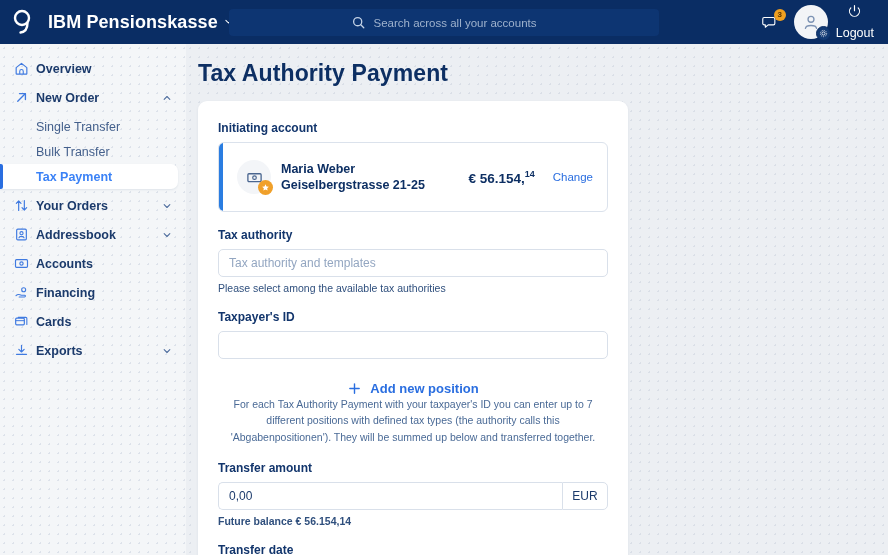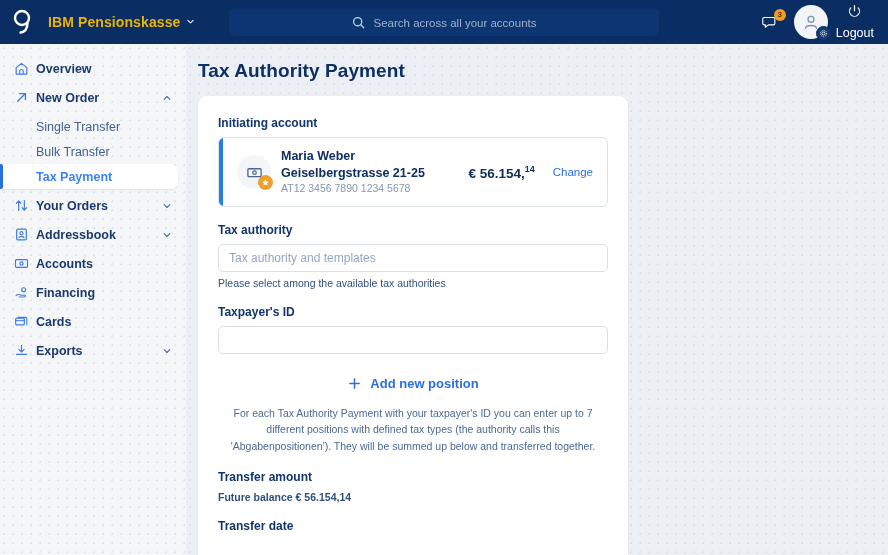--- a/index.html
+++ b/index.html
@@ -19,21 +19,21 @@
     display: flex; align-items: center;
   }
   .logo-wrap {
     width: 44px; height: 44px;
     display: flex; align-items: center; justify-content: center;
     flex: 0 0 auto;
   }
   .logo-svg { display: block; }
   .org-switch {
     display: flex; align-items: center; gap: 6px;
-    color: #eab308; font-size: 14px; font-weight: bold;
+    color: #ffffff; font-size: 18px; font-weight: bold;
     letter-spacing: .1px; cursor: pointer;
     padding: 4px 4px;
   }
   .chev-sm { width: 9px; height: 9px; display: inline-block; position: relative; top: -1px; }
   .search-wrap {
     position: absolute; left: 229px; top: 9px;
     width: 430px; height: 27px;
     background: #0d3572; border-radius: 4px;
     display: flex; align-items: center; justify-content: center;
     gap: 9px; cursor: text;
@@ -124,21 +124,21 @@
   .main {
     position: absolute; top: 44px; left: 186px;
     width: 702px; height: 511px;
     background: #eceff3;
     background-image: radial-gradient(#dadfe7 1px, transparent 1px);
     background-size: 9px 9px;
     overflow: hidden;
   }
   .page-title {
     margin: 16px 0 4px 12px;
-    font-size: 19px; font-weight: bold; color: #0d2f63;
+    font-size: 23px; font-weight: bold; color: #0d2f63;
     letter-spacing: .1px;
   }
   .card {
     margin: 14px 0 0 12px;
     width: 430px; min-height: 480px;
     background: #ffffff;
     border-radius: 9px;
     box-shadow: 0 1px 3px rgba(22,45,85,.07);
     padding: 20px 20px 22px 20px;
   }
@@ -196,21 +196,20 @@
   }
   .txt-input::placeholder { color: #93a6c1; }
   .hint-text { font-size: 10.5px; color: #2f4f7d; margin-top: 5px; }
 
   .addpos {
     display: flex; align-items: center; justify-content: center;
     gap: 8px; margin-top: 22px; cursor: pointer;
   }
   .addpos-label { font-size: 13px; font-weight: bold; color: #2a6ee0; }
   .helptext {
-    margin-top: 14px;
     font-size: 10.5px; line-height: 1.55; color: #4b6party;
     color: #4c6casual;
     color: #4a6a96;
     text-align: center;
     padding: 0 6px;
   }
 
   .amt-row { display: flex; align-items: stretch; }
   .amt-input {
     flex: 1 1 auto; height: 28px;
@@ -429,21 +428,20 @@
           <div class="acct-star">
             <svg width="9" height="9" viewBox="0 0 12 12">
               <path d="M6 1.6 L7.35 4.5 L10.5 4.85 L8.2 7 L8.8 10.1 L6 8.6 L3.2 10.1 L3.8 7 L1.5 4.85 L4.65 4.5 Z" fill="#ffffff"></path>
             </svg>
           </div>
         </div>
 
         <div class="acct-lines">
           <div class="acct-name">Maria Weber</div>
           <div class="acct-addr">Geiselbergstrasse 21-25</div>
-          <div class="acct-iban">AT12 3456 7890 1234 5678</div>
         </div>
 
         <div class="acct-right">
           <div class="acct-amt">
             <span>€ 56.154,</span><sup>14</sup>
           </div>
           <div class="change-link">Change</div>
         </div>
       </div>
 
@@ -462,20 +460,24 @@
         <svg width="15" height="15" viewBox="0 0 18 18">
           <path d="M9 3.4 V14.6 M3.4 9 H14.6" stroke="#2a6ee0" stroke-width="1.7" stroke-linecap="round"></path>
         </svg>
         <span class="addpos-label">Add new position</span>
       </div>
 
       <div class="helptext">For each Tax Authority Payment with your taxpayer's ID you can enter up to 7 different positions with defined tax types (the authority calls this 'Abgabenpositionen'). They will be summed up below and transferred together.</div>
 
       <div class="sec">
         <div class="fld-label">Transfer amount</div>
+        <div class="amt-row">
+          <input class="amt-input" type="text" value="0,00" style="">
+          <div class="amt-cur">EUR</div>
+        </div>
         <div class="balance-note">Future balance € 56.154,14</div>
       </div>
 
       <div class="sec">
         <div class="fld-label">Transfer date</div>
 
       </div>
 
     </div>
   </div>

